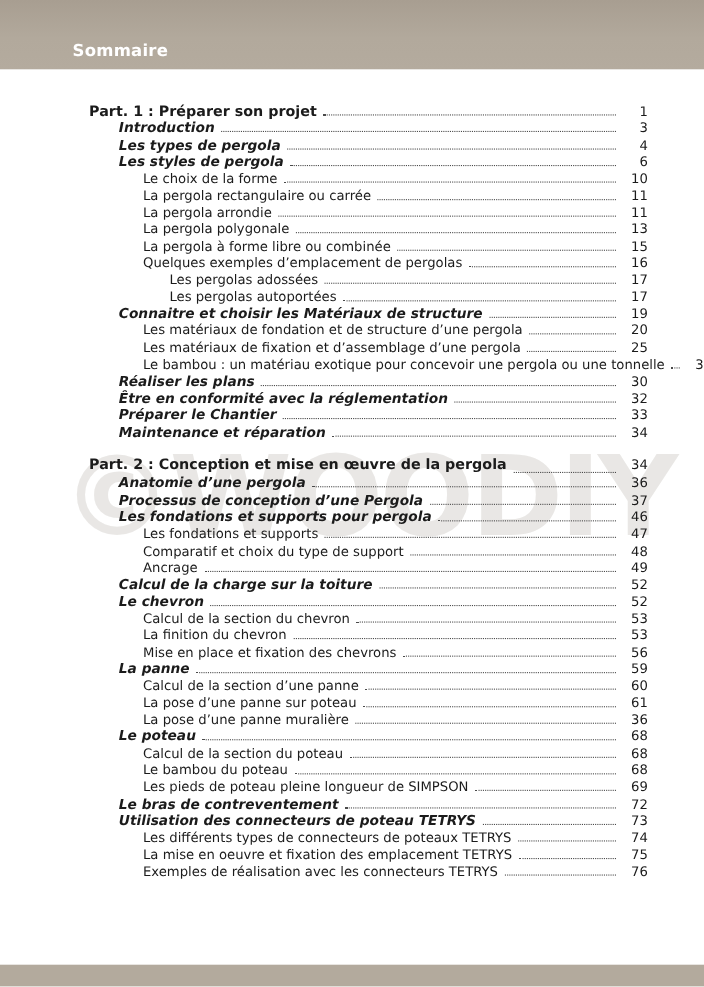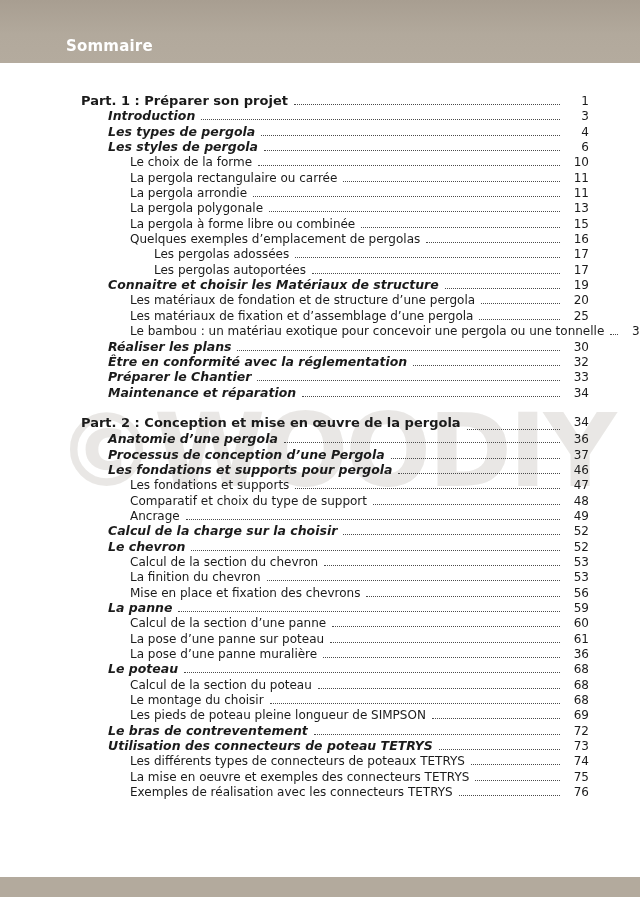--- a/index.html
+++ b/index.html
@@ -197,21 +197,21 @@
     <span class="lbl">Comparatif et choix du type de support</span>
     <span class="dots"></span>
     <span class="pg">48</span>
   </div>
       <div class="row lvl-h2">
     <span class="lbl">Ancrage</span>
     <span class="dots"></span>
     <span class="pg">49</span>
   </div>
       <div class="row lvl-h1">
-    <span class="lbl">Calcul de la charge sur la choisir</span>
+    <span class="lbl">Calcul de la charge sur la toiture</span>
     <span class="dots"></span>
     <span class="pg">52</span>
   </div>
       <div class="row lvl-h1">
     <span class="lbl">Le chevron</span>
     <span class="dots"></span>
     <span class="pg">52</span>
   </div>
       <div class="row lvl-h2">
     <span class="lbl">Calcul de la section du chevron</span>
@@ -252,21 +252,21 @@
     <span class="lbl">Le poteau</span>
     <span class="dots"></span>
     <span class="pg">68</span>
   </div>
       <div class="row lvl-h2">
     <span class="lbl">Calcul de la section du poteau</span>
     <span class="dots"></span>
     <span class="pg">68</span>
   </div>
       <div class="row lvl-h2">
-    <span class="lbl">Le montage du choisir</span>
+    <span class="lbl">Le bambou du poteau</span>
     <span class="dots"></span>
     <span class="pg">68</span>
   </div>
       <div class="row lvl-h2">
     <span class="lbl">Les pieds de poteau pleine longueur de SIMPSON</span>
     <span class="dots"></span>
     <span class="pg">69</span>
   </div>
       <div class="row lvl-h1">
     <span class="lbl">Le bras de contreventement</span>
@@ -277,21 +277,21 @@
     <span class="lbl">Utilisation des connecteurs de poteau TETRYS</span>
     <span class="dots"></span>
     <span class="pg">73</span>
   </div>
       <div class="row lvl-h2">
     <span class="lbl">Les différents types de connecteurs de poteaux TETRYS</span>
     <span class="dots"></span>
     <span class="pg">74</span>
   </div>
       <div class="row lvl-h2">
-    <span class="lbl">La mise en oeuvre et exemples des connecteurs TETRYS</span>
+    <span class="lbl">La mise en oeuvre et fixation des emplacement TETRYS</span>
     <span class="dots"></span>
     <span class="pg">75</span>
   </div>
       <div class="row lvl-h2">
     <span class="lbl">Exemples de réalisation avec les connecteurs TETRYS</span>
     <span class="dots"></span>
     <span class="pg">76</span>
   </div>
     </div>
 

